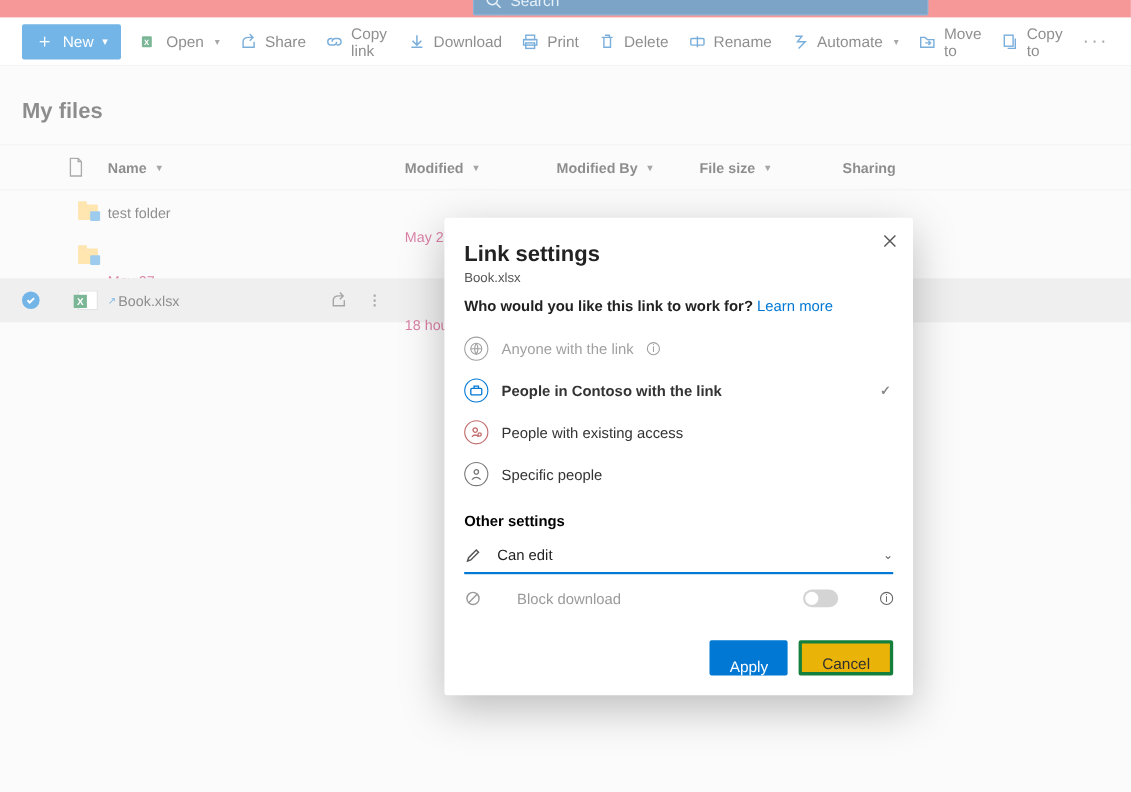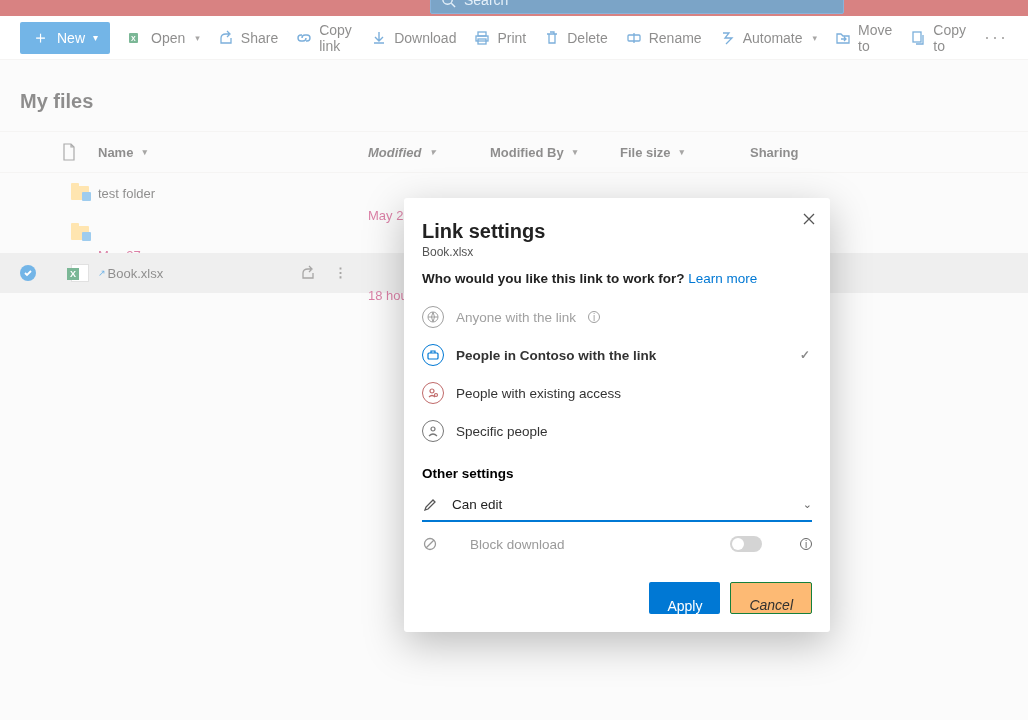--- a/index.html
+++ b/index.html
@@ -1,36 +1,36 @@
 <!DOCTYPE html>
 <html><head>
 <meta charset="utf-8">
 <style>
   * { box-sizing: border-box; font-family: "Segoe UI", -apple-system, sans-serif; }
   html, body { margin:0; padding:0; width:1028px; height:720px; overflow:hidden; background:#f7f7f7;}
   body { position:relative; }
-  .topbar { height:16px; background:#b91c1c; display:flex; align-items:center; }
+  .topbar { height:16px; background:#ef4444; display:flex; align-items:center; }
   .search-wrap { position:absolute; top:-14px; left:430px; width:414px; height:28px; background:#105a9a; border:1px solid #2a76bc; border-radius:2px; display:flex; align-items:center; padding:0 10px; }
   .search-wrap .sicon { color:#cfe4f5; margin-right:8px; }
   .search-wrap .sph { color:#cfe4f5; font-size:14px; }
   .cmdbar { height:44px; background:#fff; border-bottom:1px solid #edebe9; display:flex; align-items:center; padding:0 20px; gap:18px; }
   .newbtn { background:#0078d4; color:#fff; display:flex; align-items:center; gap:8px; height:32px; padding:0 12px; border-radius:2px; font-size:14px; cursor:pointer; }
   .newbtn .plus { font-size:17px; line-height:1; }
   .newbtn .chev { font-size:10px; }
   .cmd { display:flex; align-items:center; gap:7px; color:#323130; font-size:14px; cursor:pointer; }
   .cmd .ic { width:16px; height:16px; display:inline-flex; align-items:center; justify-content:center; color:#106ebe; }
   .cmd.more { font-size:18px; color:#605e5c; letter-spacing:2px; margin-left:auto; }
   .chev-s { font-size:9px; color:#605e5c; margin-left:3px; }
   .heading { font-size:20px; font-weight:600; color:#323130; padding:30px 0 18px 20px; }
   .table { width:100%; }
   .thead { display:flex; align-items:center; height:42px; padding:0 20px 0 20px; color:#323130; font-size:13px; border-top:1px solid #edebe9; border-bottom:1px solid #edebe9;}
   .col-chk { width:42px; }
   .col-ic { width:36px; }
   .col-name { width:270px; font-weight:600; display:flex; align-items:center; gap:6px; }
-  .col-mod { width:122px; font-weight:600; display:flex; align-items:center; gap:6px;font-style:italic;}
+  .col-mod { width:138px; font-weight:600; display:flex; align-items:center; gap:6px;}
   .col-by { width:130px; font-weight:600; display:flex; align-items:center; gap:6px;}
   .col-size { width:130px; font-weight:600; display:flex; align-items:center; gap:6px;}
   .col-share { width:130px; font-weight:600; }
   .row { display:flex; align-items:center; height:40px; padding:0 20px; color:#323130; font-size:13px; position:relative; }
   .row.sel { background:#e2e2e2; }
   .sel-circle { width:16px; height:16px; border-radius:50%; background:#0078d4; display:flex; align-items:center; justify-content:center; }
   .sel-circle svg { display:block; }
   .r-name { width:270px; display:flex; align-items:center; }
   .r-ic { width:36px; display:flex; justify-content:center; }
   .r-mod { width:130px; color:#be185d;margin-top:44px; }
@@ -61,21 +61,21 @@
   .perm{ display:flex; align-items:center; gap:14px; margin:0 18px; border-bottom:2px solid #0078d4; padding:8px 0; font-size:13.5px; color:#222; cursor:pointer;}
   .perm .chevp{ margin-left:auto; font-size:11px; color:#666;}
   .perm .pic{ color:#555; width:16px; display:flex; justify-content:center;}
   .blockrow{ display:flex; align-items:center; gap:32px; padding:14px 18px 0; font-size:13.5px; color:#9a9a9a;}
   .blockrow .bic{ width:16px; display:flex; justify-content:center; }
   .toggle{ margin-left:auto; width:32px; height:16px; background:#d4d4d4; border-radius:8px; position:relative; }
   .toggle::after{content:"";position:absolute;left:2px;top:2px;width:12px;height:12px;background:#fff;border-radius:50%;}
   .dlg-actions{ display:flex; justify-content:flex-end; gap:10px; padding:30px 18px 0; }
   .btn{ height:32px; padding:0 18px; border-radius:2px; font-size:14px; display:flex; align-items:flex-end; cursor:pointer; }
   .btn.primary{ background:#0078d4; color:#fff; }
-  .btn.secondary{ background:#fdba74; border:1px solid #15803d; color:#323130;font-style:italic; }
+  .btn.secondary{ background:#eab308; border:3px solid #15803d; color:#323130; }
   svg{display:block;}
 </style>
 </head>
 <body>
 
 <div class="topbar">
   <div class="search-wrap">
     <span class="sicon">
       <svg width="15" height="15" viewBox="0 0 16 16" fill="none" stroke="currentColor" stroke-width="1.5">
           <circle cx="7" cy="7" r="5"></circle>

